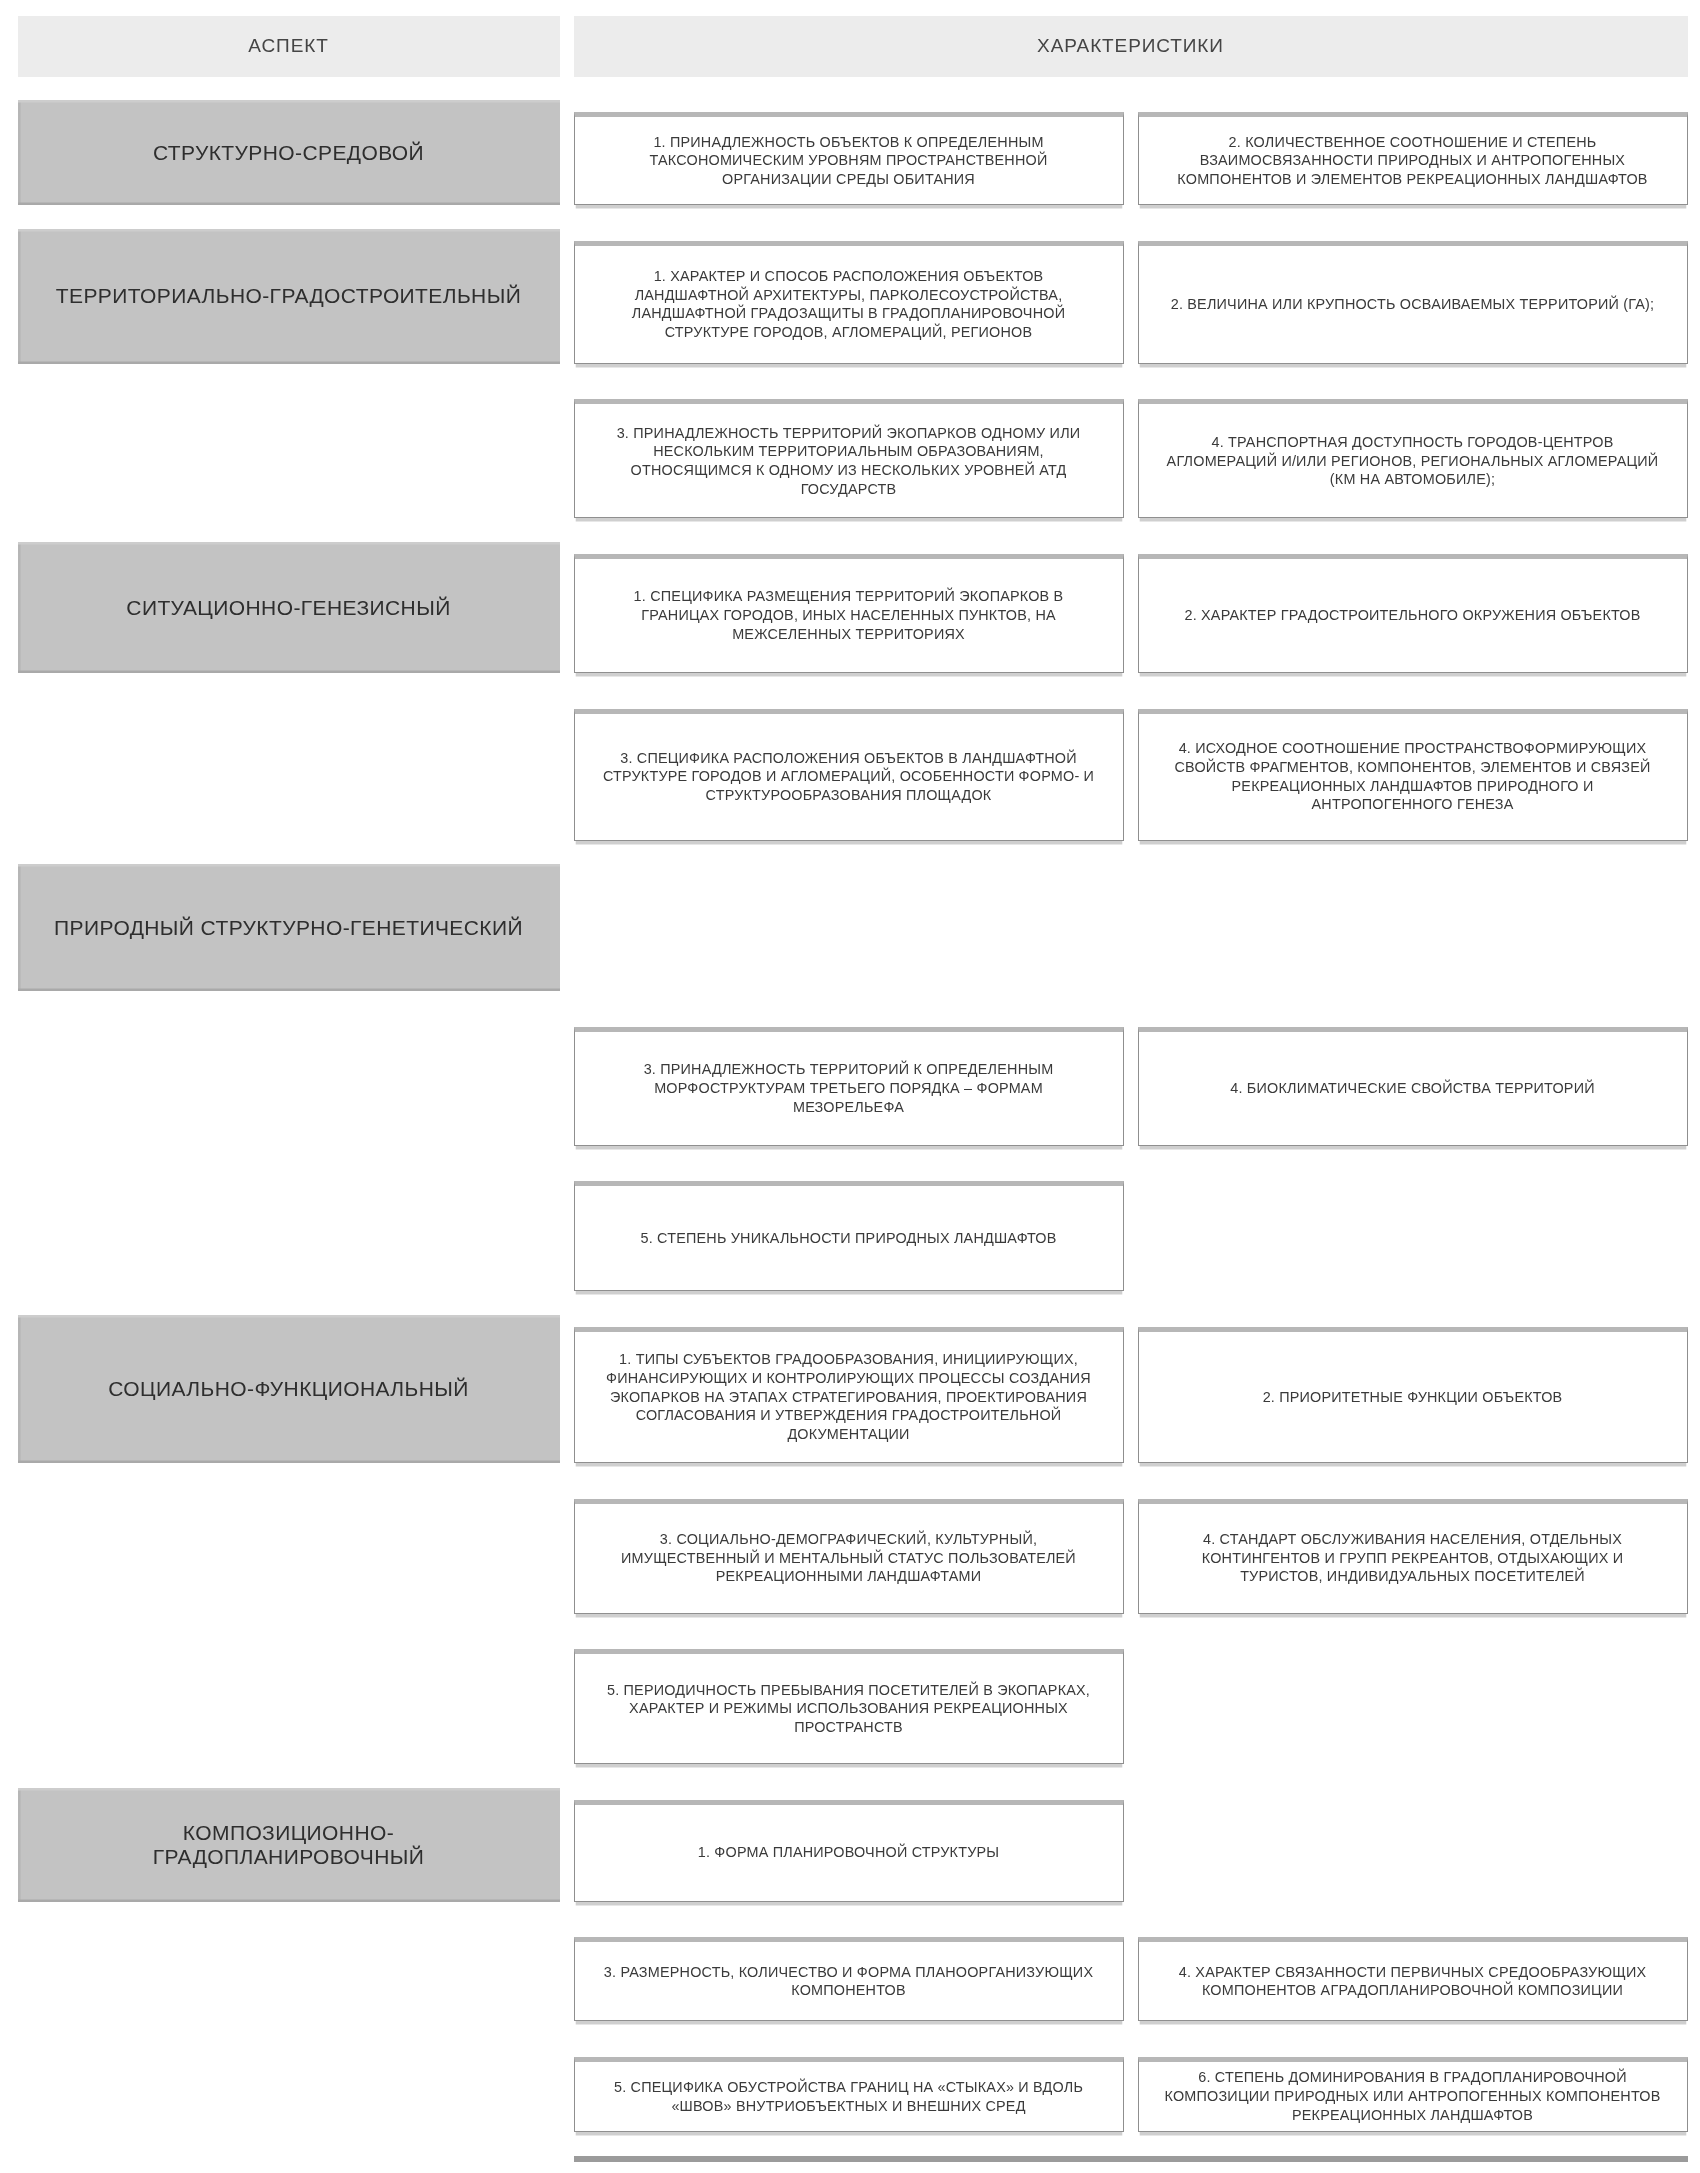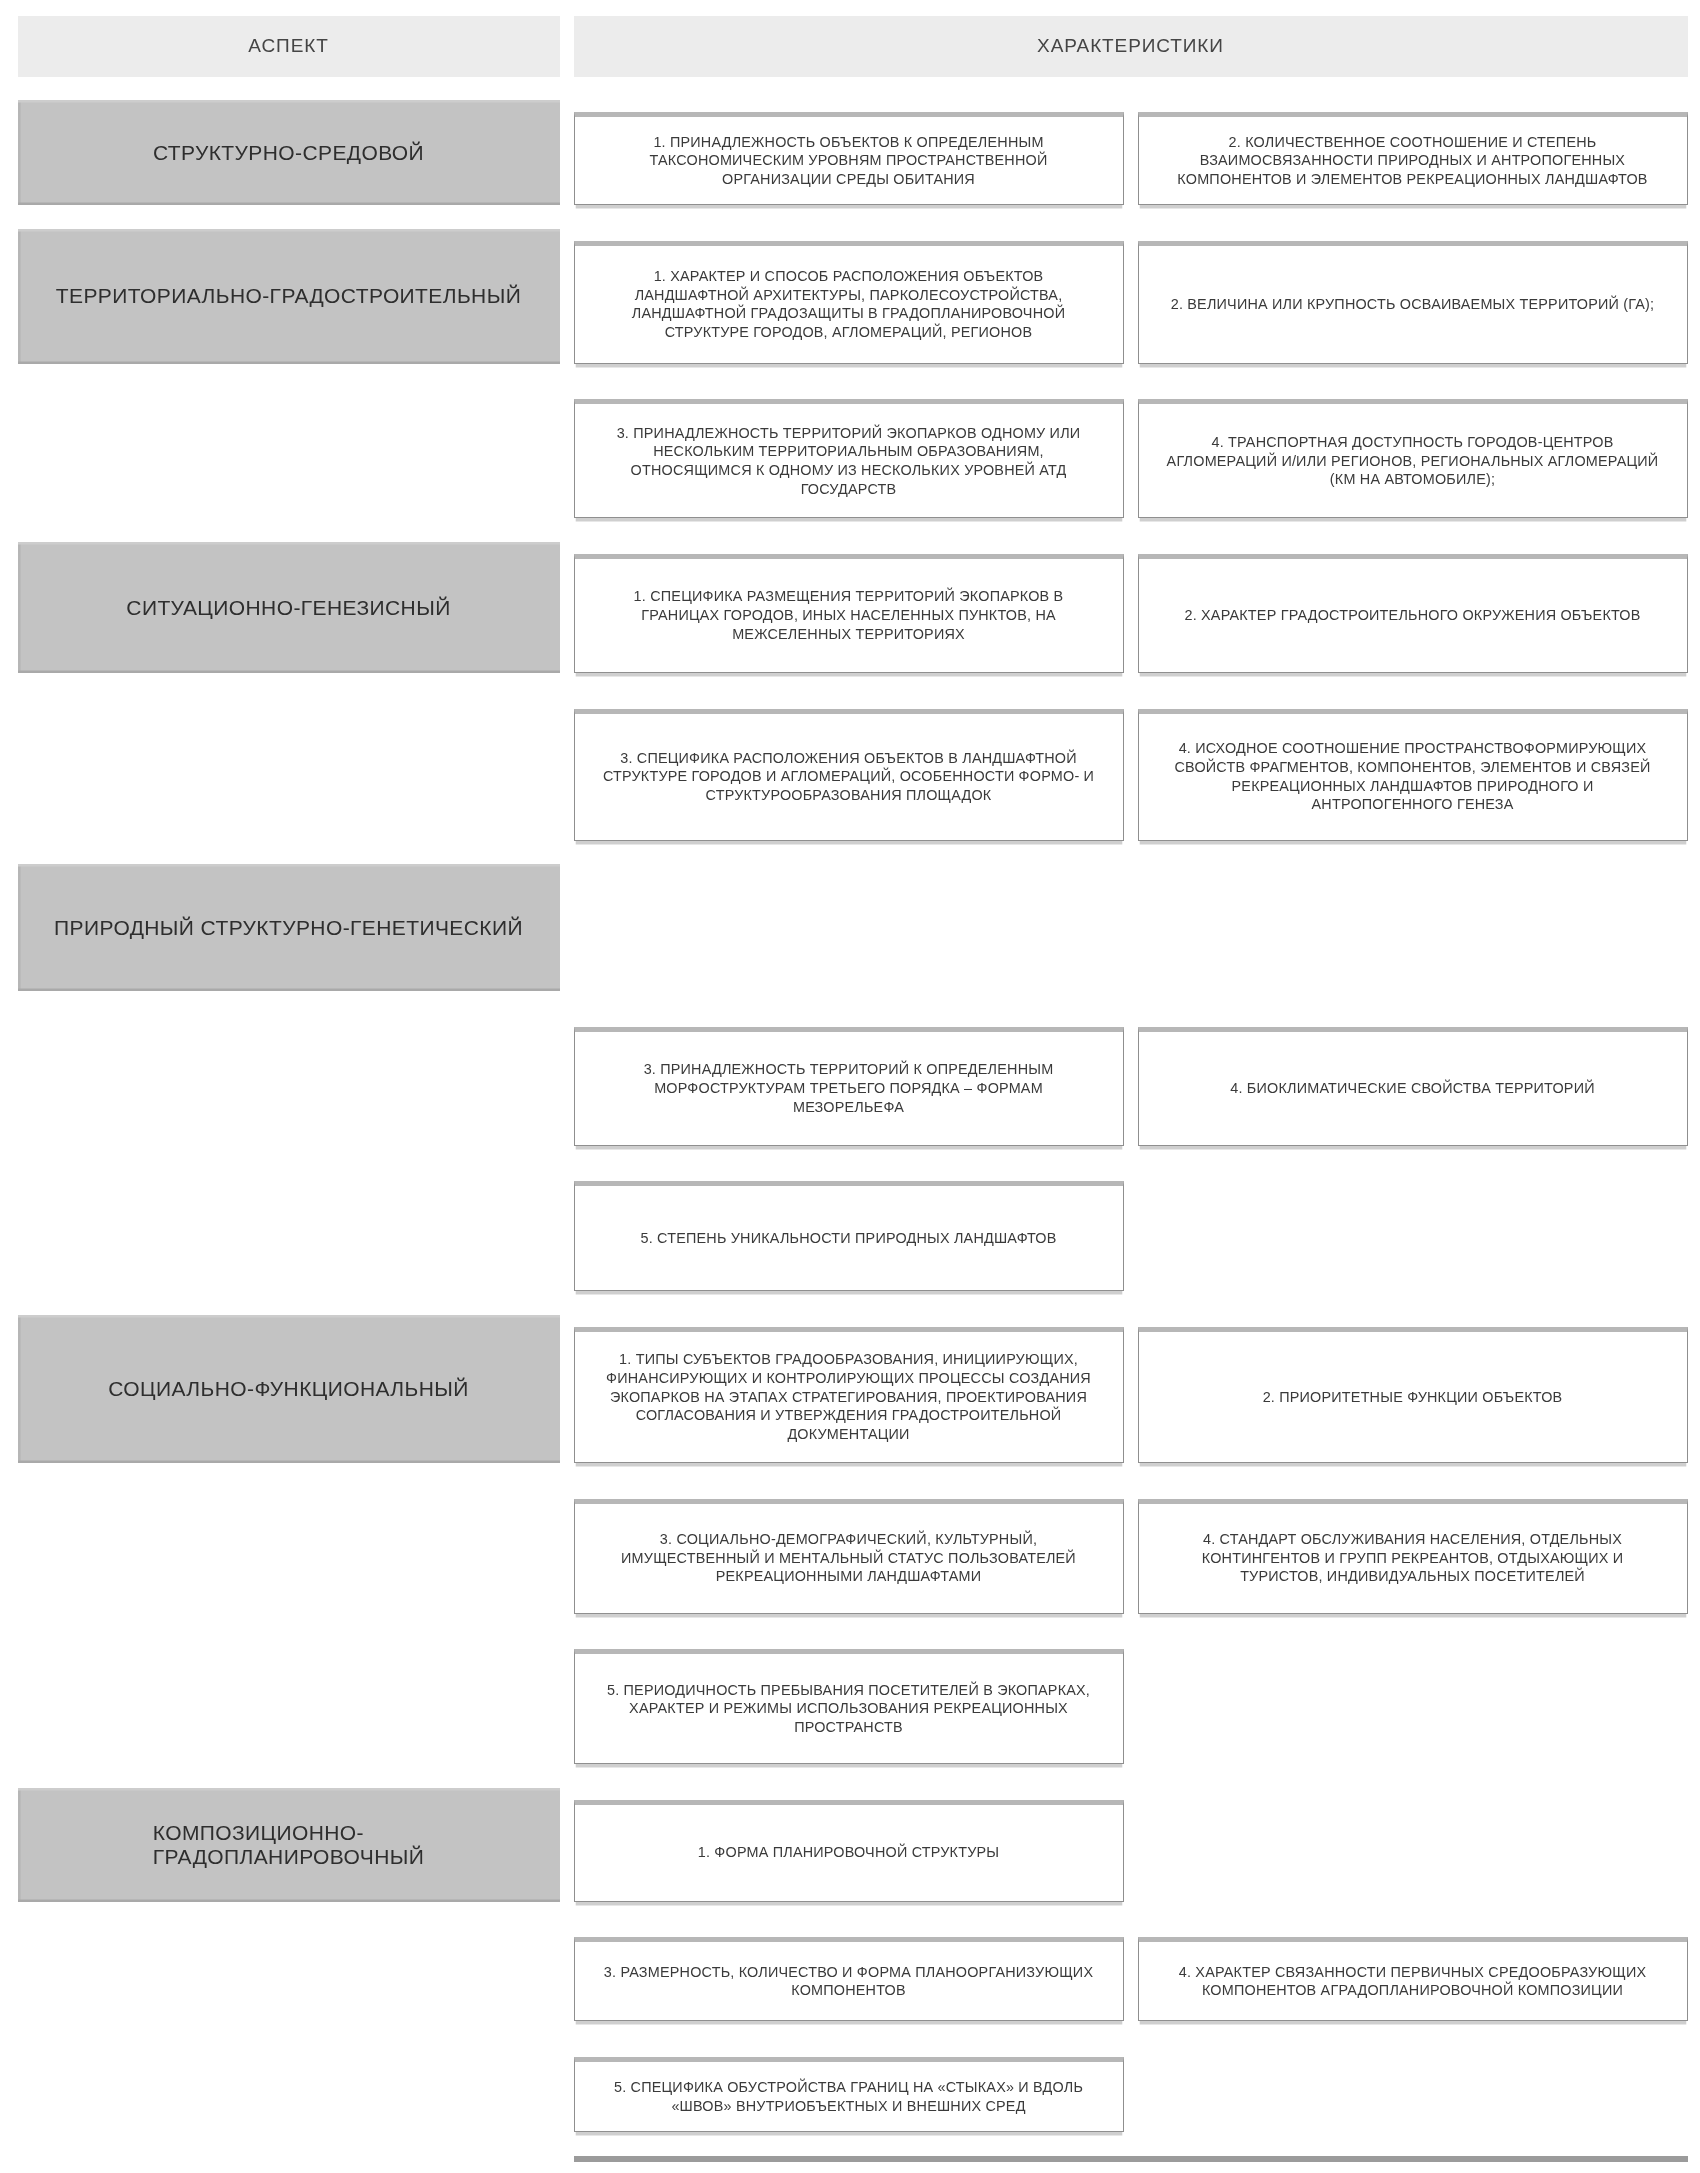--- a/index.html
+++ b/index.html
@@ -18,21 +18,21 @@
   }
   .hdr {
     background:#ececec;
     display:flex; align-items:center; justify-content:center;
     font-size:19px; letter-spacing:0.9px; color:#454545;
   }
   .aspect {
     background:#c3c3c3;
     box-shadow:inset 0 2.6px 0 #cdcdcd, inset 0 -2.6px 0 #a9a9a9, inset 2.6px 0 0 #b6b6b6;
     display:flex; align-items:center; justify-content:center;
-    text-align:left; font-size:21px; letter-spacing:0.4px; color:#2e2e2e;
+    text-align:center; font-size:21px; letter-spacing:0.4px; color:#2e2e2e;
     padding:7px 12.2px; white-space:pre-line;
   }
   .char {
     background:#ffffff;
     border:1.7px solid #8f8f8f;
     border-top:5.2px solid #b7b7b7;
     box-shadow:0 5.2px 0 -1.7px #cfcfcf;
     display:flex; align-items:center; justify-content:center;
     text-align:center; font-size:14.4px; line-height:1.3; letter-spacing:0.2px;
     color:#3a3a3a; padding:8.7px 23px;margin-top:12px;
@@ -75,18 +75,19 @@
     <div class="char" style="grid-area:11/2">3. СОЦИАЛЬНО-ДЕМОГРАФИЧЕСКИЙ, КУЛЬТУРНЫЙ, ИМУЩЕСТВЕННЫЙ И МЕНТАЛЬНЫЙ СТАТУС ПОЛЬЗОВАТЕЛЕЙ РЕКРЕАЦИОННЫМИ ЛАНДШАФТАМИ</div>
     <div class="char" style="grid-area:11/3">4. СТАНДАРТ ОБСЛУЖИВАНИЯ НАСЕЛЕНИЯ, ОТДЕЛЬНЫХ КОНТИНГЕНТОВ И ГРУПП РЕКРЕАНТОВ, ОТДЫХАЮЩИХ И ТУРИСТОВ, ИНДИВИДУАЛЬНЫХ ПОСЕТИТЕЛЕЙ</div>
     <div class="char" style="grid-area:12/2">5. ПЕРИОДИЧНОСТЬ ПРЕБЫВАНИЯ ПОСЕТИТЕЛЕЙ В ЭКОПАРКАХ, ХАРАКТЕР И РЕЖИМЫ ИСПОЛЬЗОВАНИЯ РЕКРЕАЦИОННЫХ ПРОСТРАНСТВ</div>
 
     <div class="aspect" style="grid-area:13/1">КОМПОЗИЦИОННО-
 ГРАДОПЛАНИРОВОЧНЫЙ</div>
     <div class="char" style="grid-area:13/2">1. ФОРМА ПЛАНИРОВОЧНОЙ СТРУКТУРЫ</div>
     <div class="char" style="grid-area:14/2">3. РАЗМЕРНОСТЬ, КОЛИЧЕСТВО И ФОРМА ПЛАНООРГАНИЗУЮЩИХ КОМПОНЕНТОВ</div>
     <div class="char" style="grid-area:14/3">4. ХАРАКТЕР СВЯЗАННОСТИ ПЕРВИЧНЫХ СРЕДООБРАЗУЮЩИХ КОМПОНЕНТОВ АГРАДОПЛАНИРОВОЧНОЙ КОМПОЗИЦИИ</div>
     <div class="char" style="grid-area:15/2">5. СПЕЦИФИКА ОБУСТРОЙСТВА ГРАНИЦ НА «СТЫКАХ» И ВДОЛЬ «ШВОВ» ВНУТРИОБЪЕКТНЫХ И ВНЕШНИХ СРЕД</div>
+    <div class="char" style="grid-area:15/3">6. СТЕПЕНЬ ДОМИНИРОВАНИЯ В ГРАДОПЛАНИРОВОЧНОЙ КОМПОЗИЦИИ ПРИРОДНЫХ ИЛИ АНТРОПОГЕННЫХ КОМПОНЕНТОВ РЕКРЕАЦИОННЫХ ЛАНДШАФТОВ</div>
 
     <div class="strip" style="grid-area:16/2/17/4"></div>
 
   </div>
 </div>
 
 
 </body></html>

